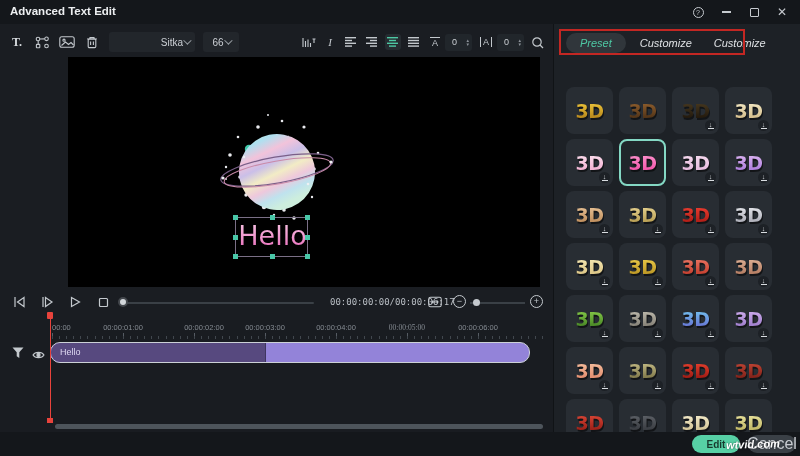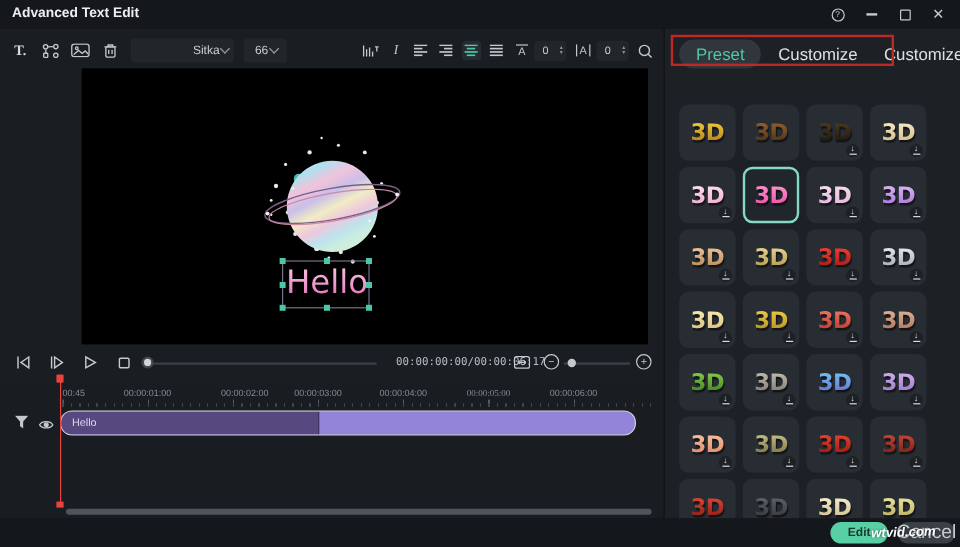--- a/index.html
+++ b/index.html
@@ -73,21 +73,21 @@
 
   
   #playhead-flag { position:absolute; left:47px; top:312px; width:6px; height:7px; background:#e8433c; border-radius:1px; }
   #playhead-line { position:absolute; left:49.5px; top:318px; width:1.5px; height:102px; background:#e8433c; }
   #playhead-foot { position:absolute; left:47px; top:418px; width:6px; height:5px; background:#e8433c; }
   #h-scrollbar { position:absolute; left:55px; top:424px; width:488px; height:5px; background:#4d545b; border-radius:3px; }
 
   
   #right-panel { position:absolute; left:553px; top:24px; width:247px; height:408px; background:#1d2126; border-left:1px solid #101316; overflow:hidden; }
   #tabs-row { position:absolute; left:12px; top:9px; display:flex; align-items:center; }
-  .tab { font-size:14px; color:#dfe2e5; margin-right:22px; }
+  .tab { font-size:11px; color:#dfe2e5; margin-right:22px;font-style:italic; }
   .tab.active { background:#30363b; color:#4ec9a4; padding:4px 14px; border-radius:13px; margin-right:14px; }
   #tabs-highlight { position:absolute; left:5px; top:5px; width:186px; height:26px; border:2px solid #c32723; }
   #dropdown { position:absolute; left:12px; top:39px; width:223px; height:19px; display:flex; align-items:center; justify-content:space-between; font-size:10.5px; color:#ccd1d6; }
   #preset-grid { position:absolute; left:12px; top:63px; width:223px; display:grid; grid-template-columns:repeat(4,47px); gap:5px 6px; }
   .tile { width:47px; height:47px; background:#282d33; border-radius:8px; position:relative; display:flex; align-items:center; justify-content:center; }
   .tile.selected { background:#20262b; border:2px solid #84d8c4; }
   .tile-label { font-size:19px; font-weight:800; font-family:"DejaVu Sans", sans-serif; letter-spacing:-0.5px;
       filter:drop-shadow(1px 2px 0.5px rgba(0,0,0,0.55)); }
   .dl-icon { position:absolute; right:3px; bottom:3px; width:11px; height:11px; border-radius:50%; background:rgba(10,12,14,0.35);
       display:flex; flex-direction:column; align-items:center; justify-content:center; }
@@ -336,21 +336,21 @@
       </svg>
     </span>
     <span class="circle-btn" style="left:453px;">−</span>
     <div id="zoom-line"></div>
     <div id="zoom-handle"></div>
     <span class="circle-btn" style="left:530px;">+</span>
   </div>
 
   <div id="timeline">
     <div id="ruler-labels">
-        <span class="ruler-label first" style="left: 52px;">00:45</span>
+        <span class="ruler-label first" style="left: 52px;">00:00</span>
         <span class="ruler-label" style="left: 123px;">00:00:01:00</span>
         <span class="ruler-label" style="left: 204px;">00:00:02:00</span>
         <span class="ruler-label" style="left: 265px;">00:00:03:00</span>
         <span class="ruler-label" style="left: 336px;">00:00:04:00</span>
         <span class="ruler-label" style="left: 407px; font-family: Liberation Serif, serif;">00:00:05:00</span>
         <span class="ruler-label" style="left: 478px;">00:00:06:00</span>
       </div>
     <div id="ticks-major"></div>
     <div id="ticks-minor"></div>
     <span class="track-icon" style="left:12px;top:25px;">

